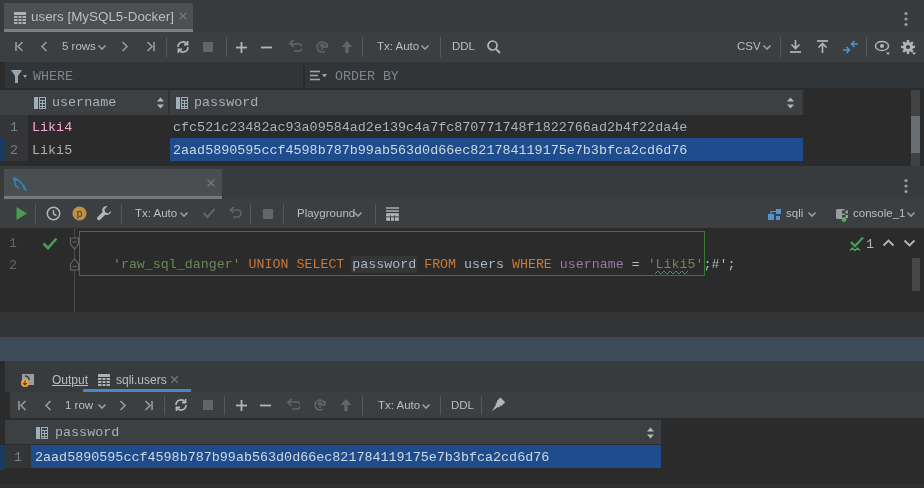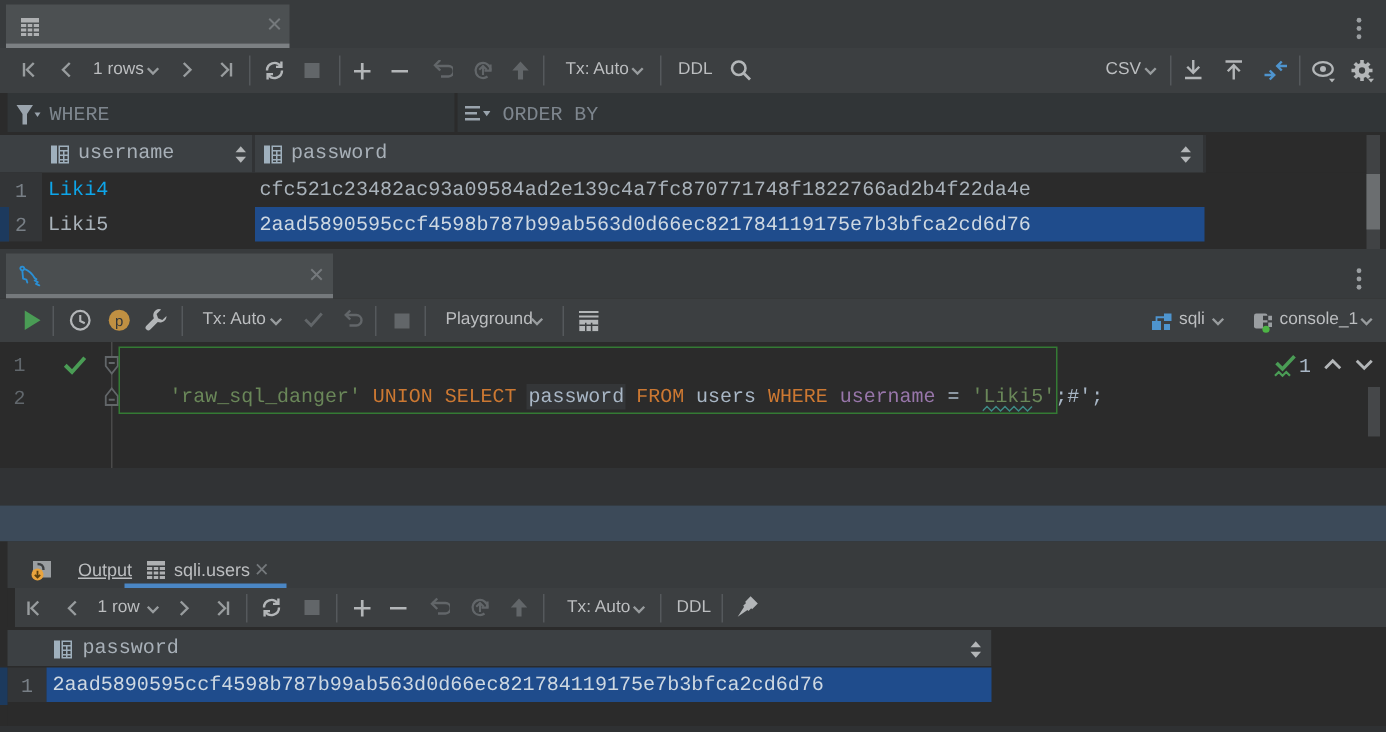--- a/index.html
+++ b/index.html
@@ -23,20 +23,21 @@
   <svg class="abs" style="left:13px;top:11px" width="14" height="14" viewBox="0 0 14 14">
     <rect x="1" y="1" width="12" height="12" fill="#aeb0b2"></rect>
     <g stroke="#4c5052" stroke-width="1">
       <line x1="1" y1="4.5" x2="13" y2="4.5"></line>
         <line x1="1" y1="7.5" x2="13" y2="7.5"></line>
         <line x1="1" y1="10.5" x2="13" y2="10.5"></line>
       <line x1="5" y1="4.5" x2="5" y2="13"></line>
         <line x1="9" y1="4.5" x2="9" y2="13"></line>
     </g>
   </svg>
+  <div class="abs tabtxt" style="left:31px;top:10px;">users [MySQL5-Docker]</div>
   <svg class="abs" style="left:177px;top:10px" width="12" height="12" viewBox="0 0 12 12">
     <g stroke="#75797c" stroke-width="1.3">
         <line x1="2.5" y1="2.5" x2="9.5" y2="9.5"></line>
         <line x1="9.5" y1="2.5" x2="2.5" y2="9.5"></line>
       </g>
   </svg>
 
   <svg class="abs" style="left:901px;top:11px" width="10" height="16" viewBox="0 0 10 16">
     <g fill="#9a9ea1">
         <circle cx="5" cy="2.5" r="1.6"></circle>
@@ -47,21 +48,21 @@
 
   <div class="abs" style="left:0;top:32px;width:924px;height:30px;background:#3c3f41;"></div>
 
   <svg class="abs" style="left:13px;top:40px" width="13" height="13" viewBox="0 0 13 13">
     <path d="M9.5 2 L5 6.5 L9.5 11" stroke="#989c9e" stroke-width="1.6" fill="none"></path>
     <line x1="3" y1="2" x2="3" y2="11" stroke="#989c9e" stroke-width="1.6"></line>
   </svg>
   <svg class="abs" style="left:39px;top:40px" width="10" height="13" viewBox="0 0 10 13">
     <path d="M7.5 2 L3 6.5 L7.5 11" stroke="#989c9e" stroke-width="1.6" fill="none"></path>
   </svg>
-  <div class="abs ui" style="left:62px;top:41px;">1 rows</div>
+  <div class="abs ui" style="left:62px;top:41px;">5 rows</div>
   <svg class="abs" style="left:97px;top:44px" width="10" height="7" viewBox="0 0 10 7">
     <path d="M1.5 1.5 L5 5 L8.5 1.5" stroke="#989c9e" stroke-width="1.6" fill="none"></path>
   </svg>
   <svg class="abs" style="left:120px;top:40px" width="10" height="13" viewBox="0 0 10 13">
     <path d="M2.5 2 L7 6.5 L2.5 11" stroke="#989c9e" stroke-width="1.6" fill="none"></path>
   </svg>
   <svg class="abs" style="left:144px;top:40px" width="13" height="13" viewBox="0 0 13 13">
     <path d="M3.5 2 L8 6.5 L3.5 11" stroke="#989c9e" stroke-width="1.6" fill="none"></path>
     <line x1="10" y1="2" x2="10" y2="11" stroke="#989c9e" stroke-width="1.6"></line>
   </svg>
@@ -203,21 +204,21 @@
       </g>
   </svg>
   <div class="abs mono2" style="left:194px;top:96px;color:#a8b0b8;">password</div>
   <svg class="abs" style="left:786px;top:97px" width="9" height="12" viewBox="0 0 9 12">
     <path d="M4.5 0.5 L8 4.5 L1 4.5 Z" fill="#b3b6b8"></path>
       <path d="M4.5 11.5 L1 7.5 L8 7.5 Z" fill="#b3b6b8"></path>
   </svg>
 
   <div class="abs" style="left:0;top:115px;width:28px;height:23px;background:#333537;"></div>
   <div class="abs mono" style="left:10px;top:121px;color:#787f86;">1</div>
-  <div class="abs mono2" style="left:32px;top:121px;color:#0ea5e9;">Liki4</div>
+  <div class="abs mono2" style="left:32px;top:121px;color:#f9a8d4;">Liki4</div>
   <div class="abs mono2" style="left:173px;top:121px;color:#a9b2ba;">cfc521c23482ac93a09584ad2e139c4a7fc870771748f1822766ad2b4f22da4e</div>
 
   <div class="abs" style="left:0;top:138px;width:28px;height:23px;background:#333537;"></div>
   <div class="abs" style="left:0;top:138px;width:6px;height:23px;background:#1c3a5e;"></div>
   <div class="abs" style="left:170px;top:138px;width:633px;height:23px;background:#1f4c8c;"></div>
   <div class="abs mono" style="left:10px;top:144px;color:#787f86;">2</div>
   <div class="abs mono2" style="left:32px;top:144px;color:#a9b2ba;">Liki5</div>
   <div class="abs mono2" style="left:173px;top:144px;color:#ced8e2;">2aad5890595ccf4598b787b99ab563d0d66ec821784119175e7b3bfca2cd6d76</div>
 
   <div class="abs" style="left:911px;top:90px;width:9px;height:76px;background:#404244;"></div>

